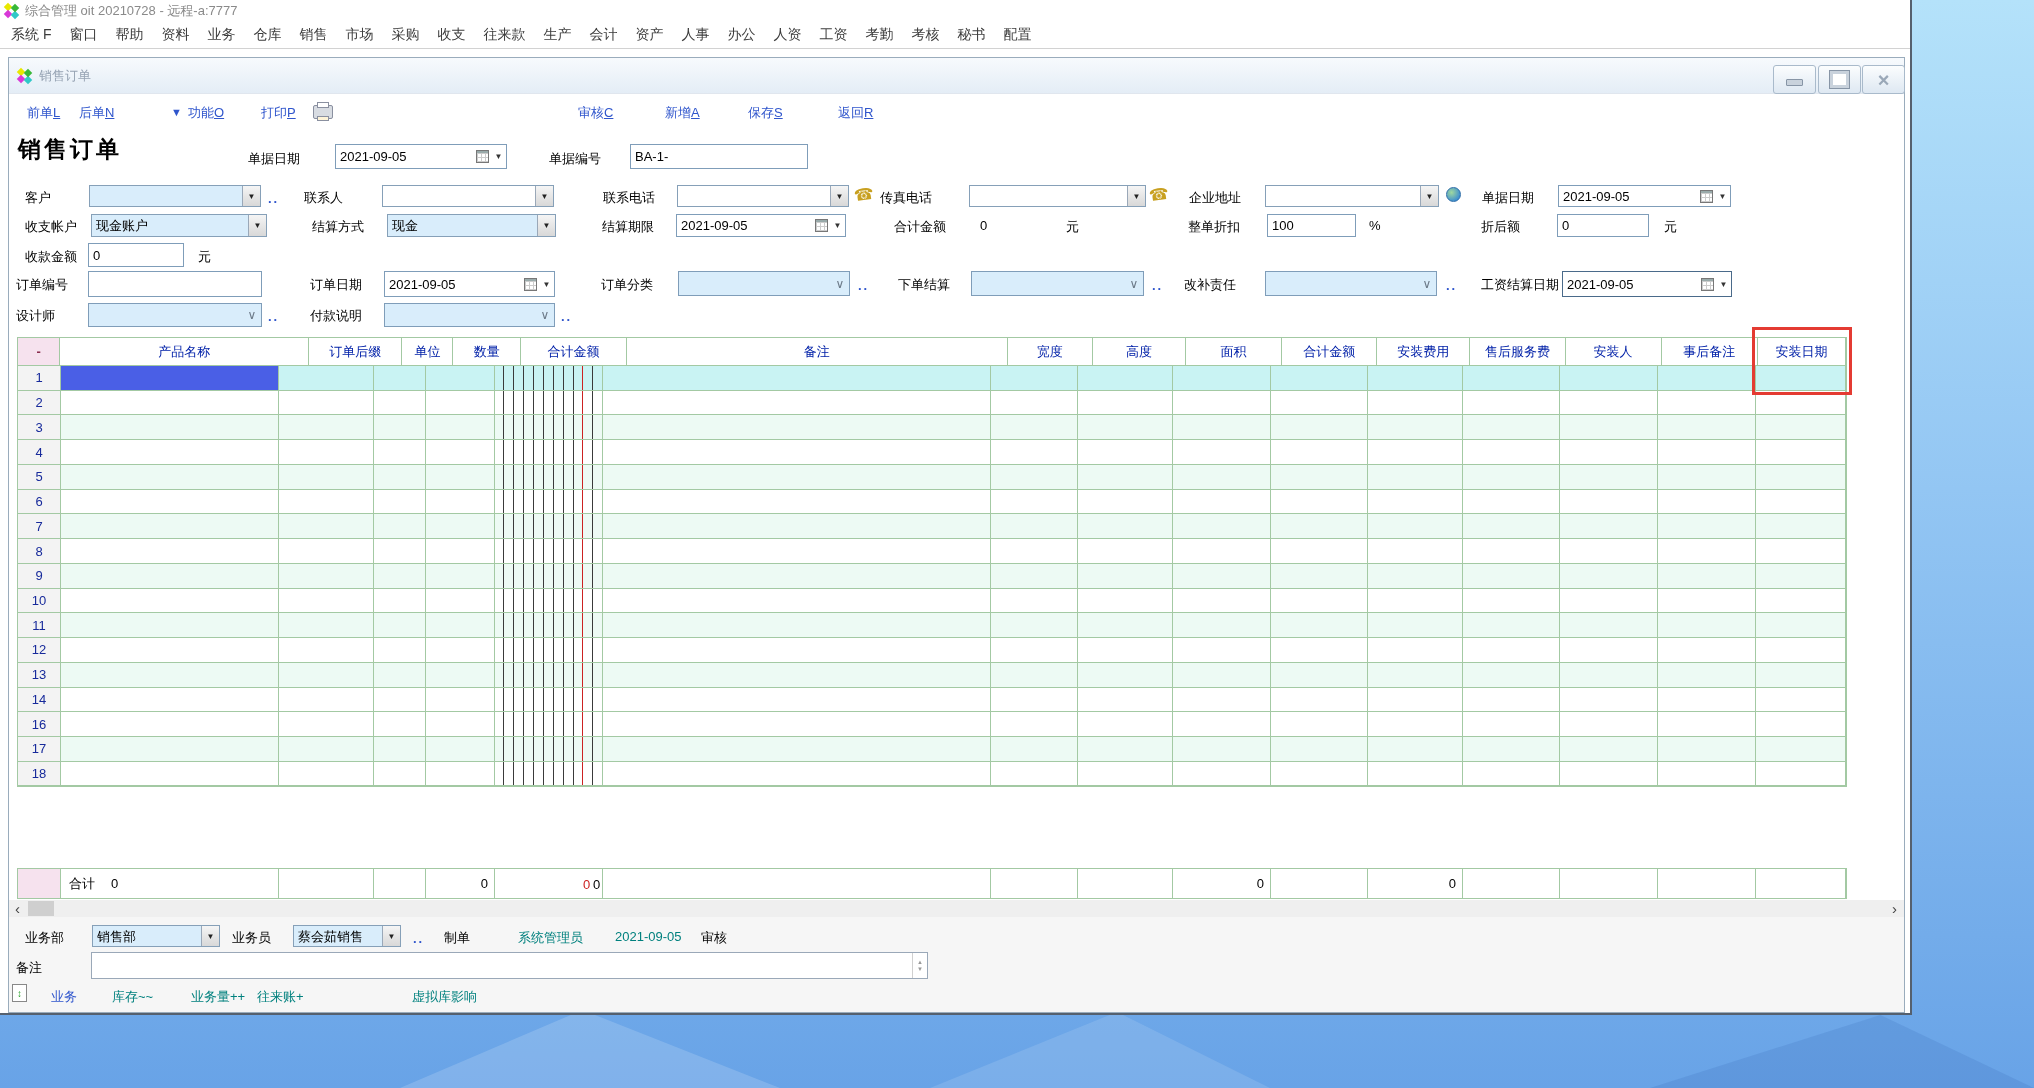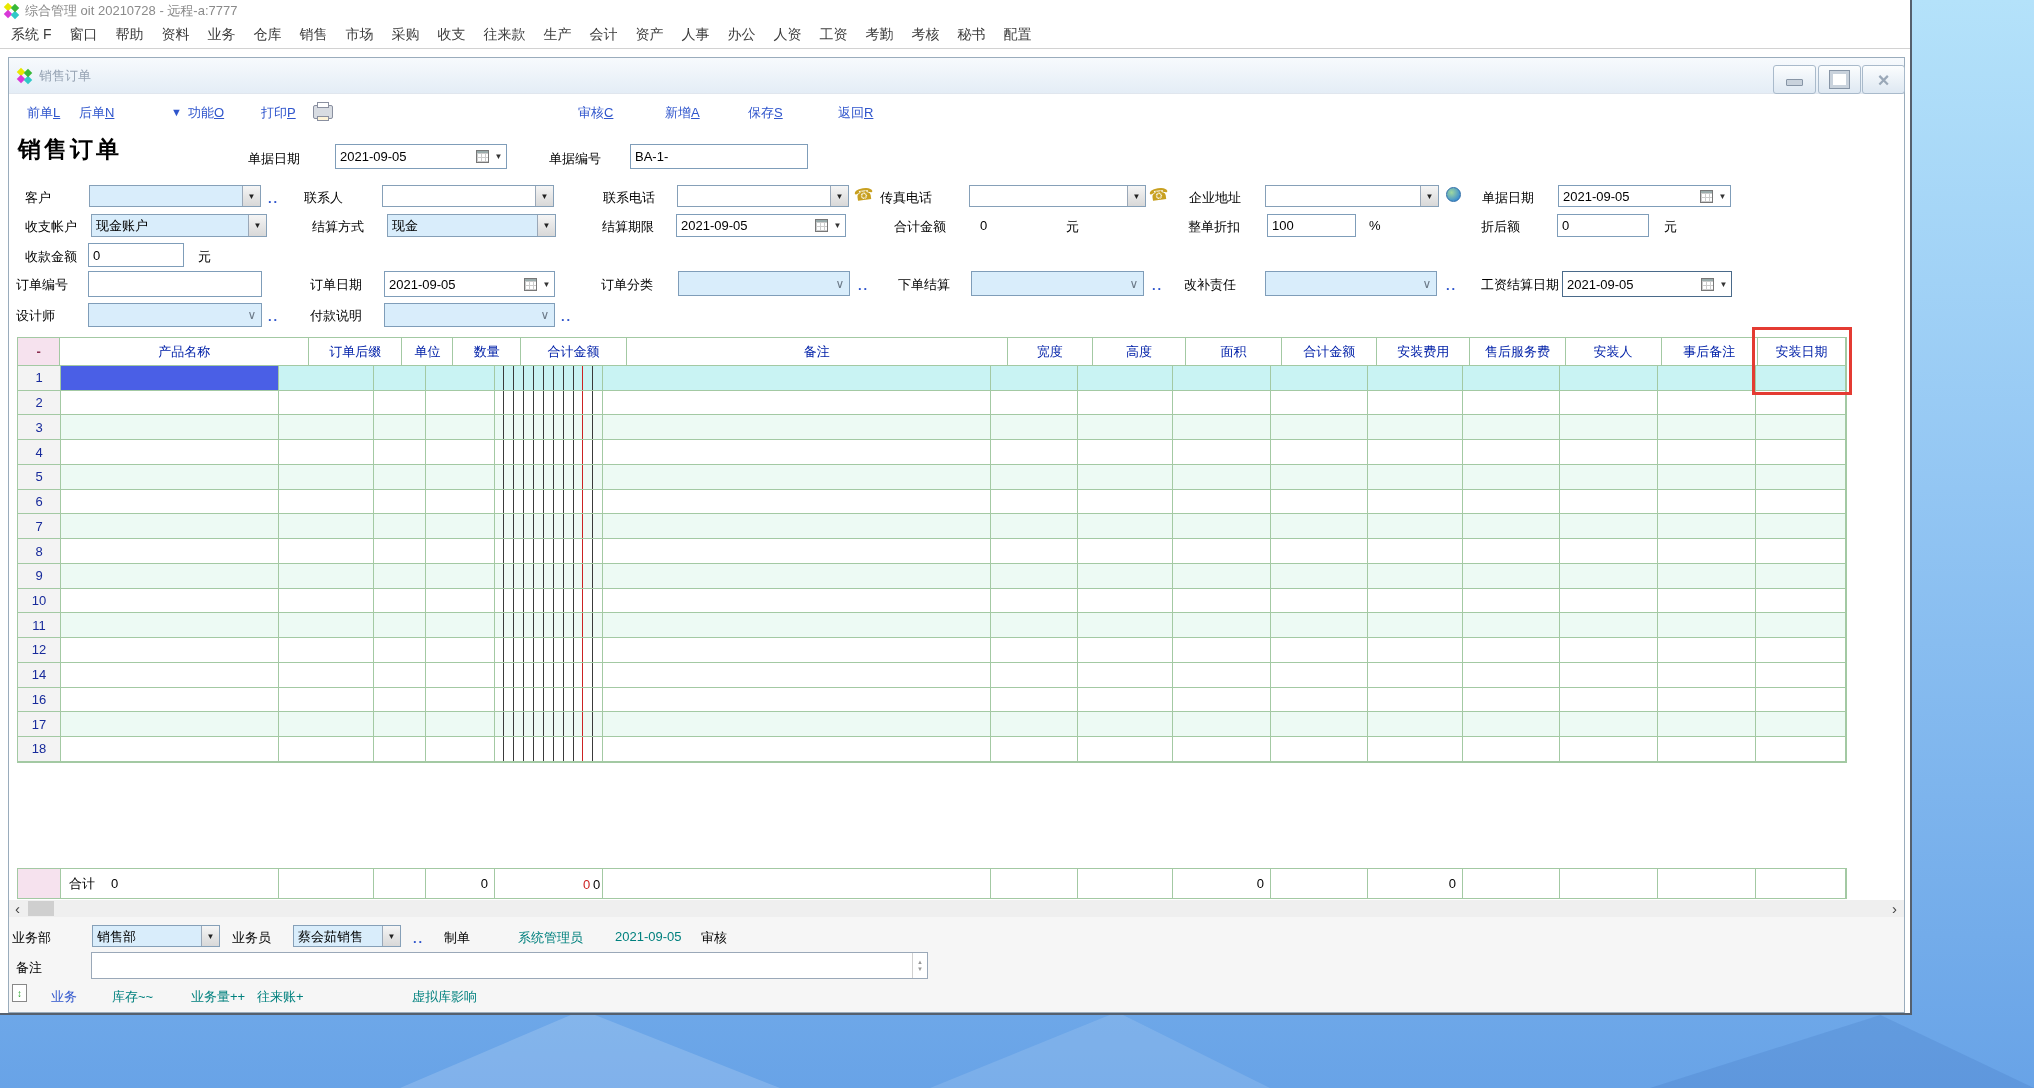--- a/index.html
+++ b/index.html
@@ -544,20 +544,38 @@
         <div class="gcell" style="width: 87px;"></div>
         <div class="gcell" style="width: 95px;"></div>
         <div class="gcell" style="width: 98px;"></div>
         <div class="gcell" style="width: 97px;"></div>
         <div class="gcell" style="width: 95px;"></div>
         <div class="gcell" style="width: 97px;"></div>
         <div class="gcell" style="width: 98px;"></div>
         <div class="gcell" style="width: 98px;"></div>
         <div class="gcell" style="width: 90px;"></div>
       </div>
+      <div class="grow alt">
+        <div class="gcell gnum" style="width: 43px;">13</div>
+        <div class="gcell" style="width: 218px;"></div>
+        <div class="gcell" style="width: 95px;"></div>
+        <div class="gcell" style="width: 52px;"></div>
+        <div class="gcell" style="width: 69px;"></div>
+        <div class="gcell amt" style="width: 108px;"></div>
+        <div class="gcell" style="width: 388px;"></div>
+        <div class="gcell" style="width: 87px;"></div>
+        <div class="gcell" style="width: 95px;"></div>
+        <div class="gcell" style="width: 98px;"></div>
+        <div class="gcell" style="width: 97px;"></div>
+        <div class="gcell" style="width: 95px;"></div>
+        <div class="gcell" style="width: 97px;"></div>
+        <div class="gcell" style="width: 98px;"></div>
+        <div class="gcell" style="width: 98px;"></div>
+        <div class="gcell" style="width: 90px;"></div>
+      </div>
       <div class="grow">
         <div class="gcell gnum" style="width: 43px;">14</div>
         <div class="gcell" style="width: 218px;"></div>
         <div class="gcell" style="width: 95px;"></div>
         <div class="gcell" style="width: 52px;"></div>
         <div class="gcell" style="width: 69px;"></div>
         <div class="gcell amt" style="width: 108px;"></div>
         <div class="gcell" style="width: 388px;"></div>
         <div class="gcell" style="width: 87px;"></div>
         <div class="gcell" style="width: 95px;"></div>
@@ -651,21 +669,21 @@
   </div>
 <div class="redbox"></div>
 
 <div class="hsb">
   <span class="ar" style="left:0">‹</span>
   <span class="thumb"></span>
   <span class="ar" style="left:1877px">›</span>
 </div>
 
 <div class="fstrip"></div>
-<span class="lb" style="left:12px;top:929px">业务部</span>
+<span class="lb" style="left:25px;top:929px">业务部</span>
 <div class="cb blue" style="left:92px;top:925px;width:128px">
   <span class="v">销售部</span>
   <span class="b">▼</span>
 </div>
 <span class="lb" style="left:232px;top:929px">业务员</span>
 <div class="cb blue" style="left:293px;top:925px;width:108px">
   <span class="v">蔡会茹销售</span>
   <span class="b">▼</span>
 </div>
 <span class="dots" style="left:413px;top:931px">..</span>

